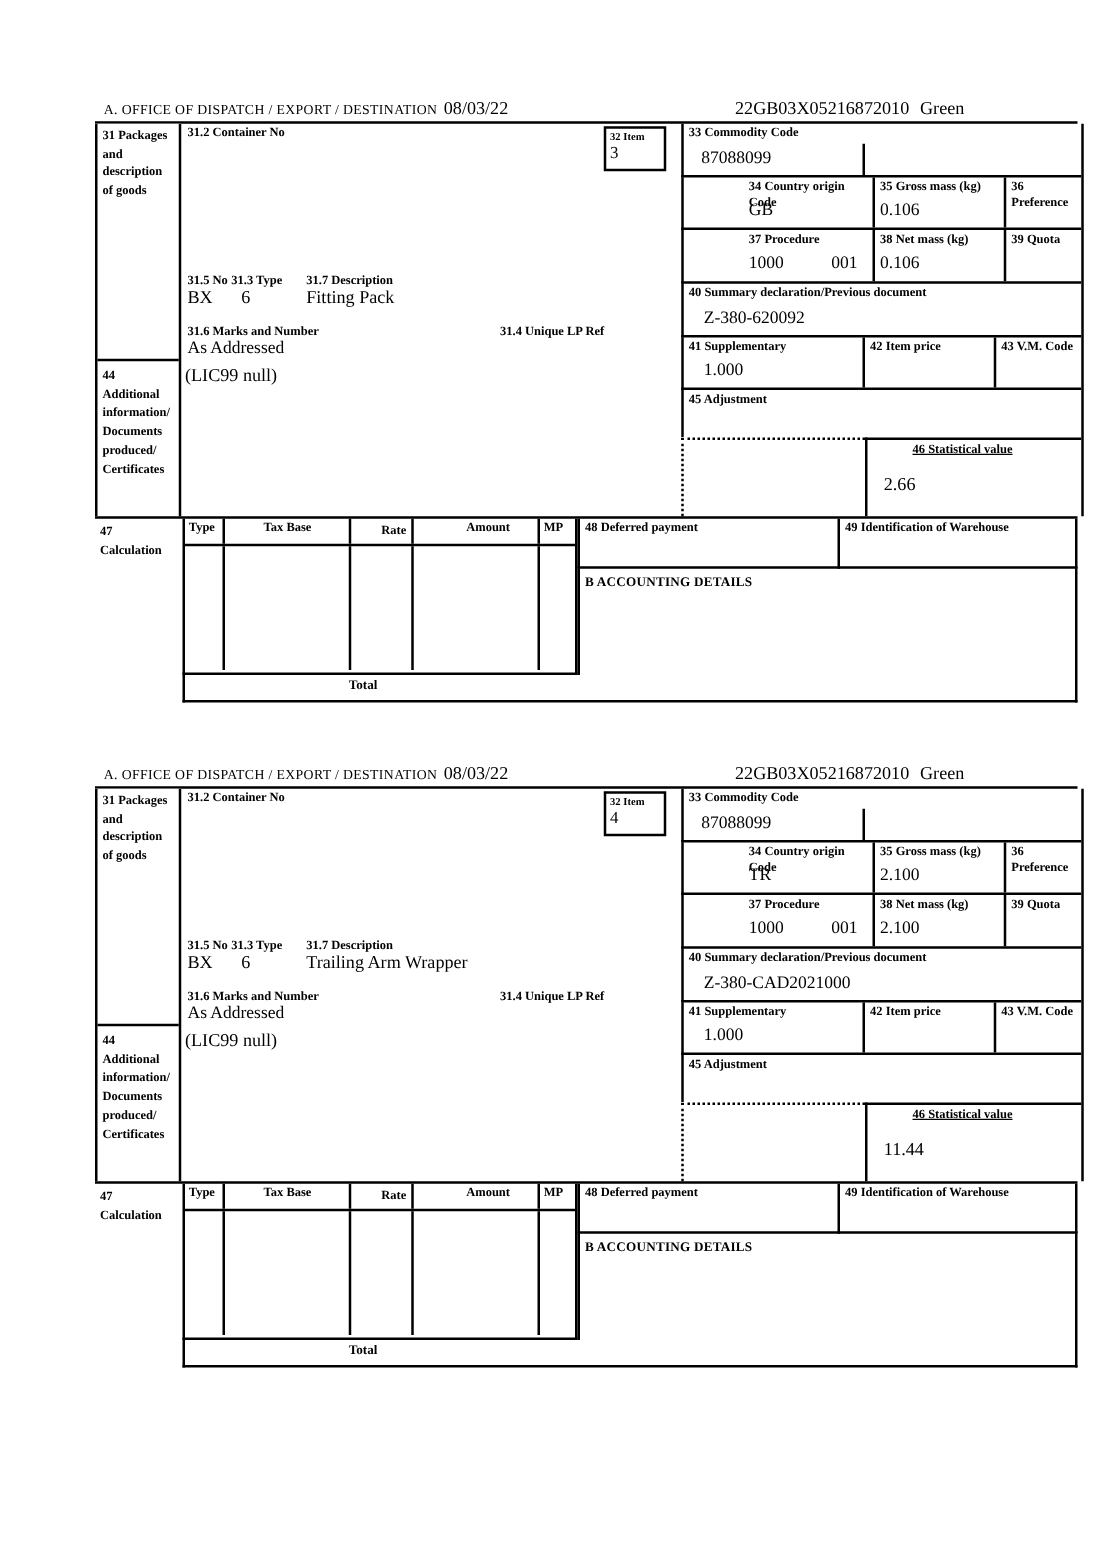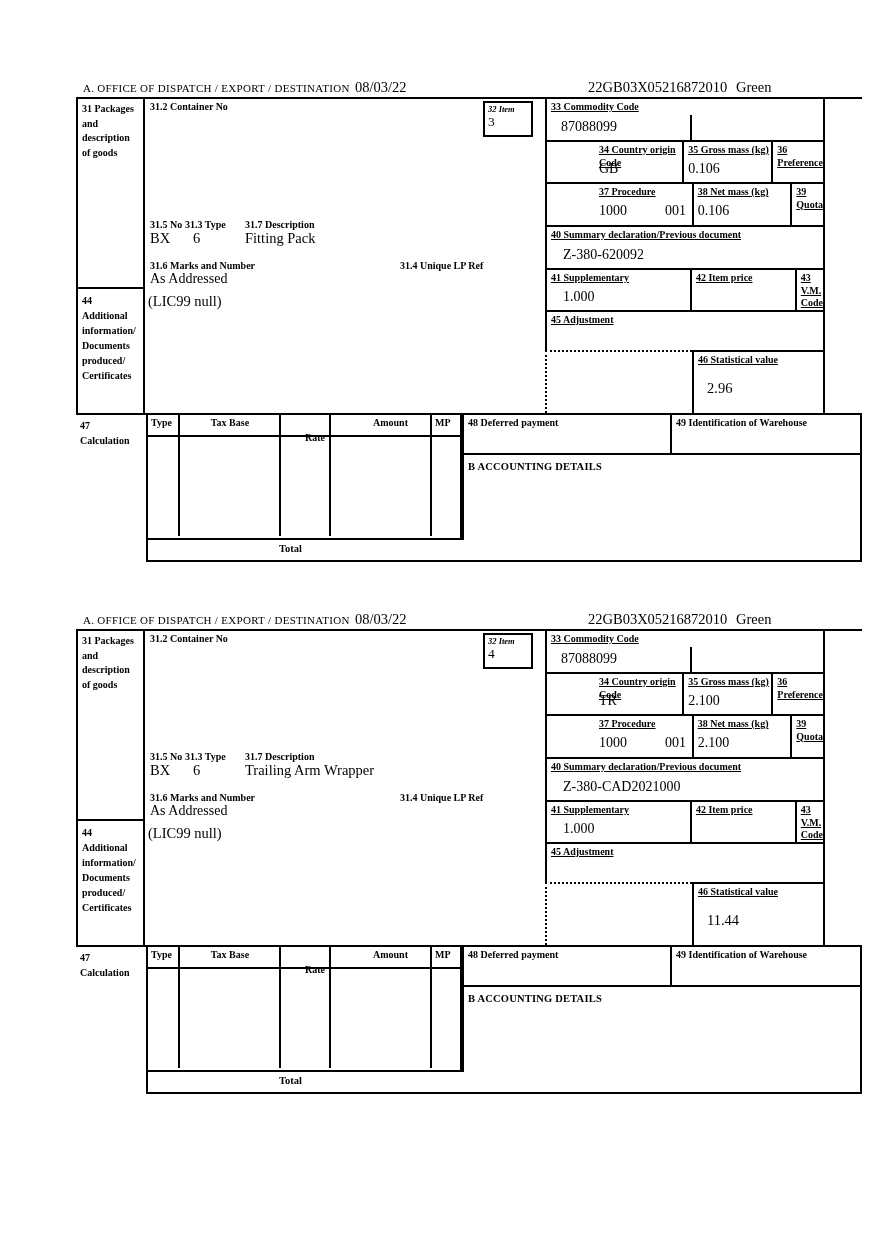--- a/index.html
+++ b/index.html
@@ -24,36 +24,36 @@
   
   .left-col { position:absolute; left:0; top:0; width:69px; height:314px;
               border-left:2px solid #000; border-right:2px solid #000; background:#fff; }
   .l31 { height:190px; border-bottom:2px solid #000; padding:3px 2px 0 4px; white-space:pre-line; line-height:1.45; }
   .l44 { padding:4px 2px 0 4px; white-space:pre-line; line-height:1.5; }
 
   
   .mid-col { position:absolute; left:69px; top:0; width:400px; height:352px; }
   .l312 { position:absolute; left:5px; top:2px; }
   .item-box { position:absolute; left:338px; top:2px; width:50px; height:36px; border:2px solid #000; padding:1px 0 0 3px; }
-  .item-box .lbl { font-size:8.5px;font-style:italic; }
+  .item-box .lbl { font-size:8.5px; }
   .item-val { font-size:13.5px; line-height:1; margin-top:0px; }
   .l315 { position:absolute; left:5px;   top:120px; }
   .l313 { position:absolute; left:40px;  top:120px; }
   .l317 { position:absolute; left:100px; top:120px; }
   .v315 { position:absolute; left:5px;   top:131px; font-size:14.5px; }
   .v313 { position:absolute; left:48px;  top:131px; font-size:14.5px; }
   .v317 { position:absolute; left:100px; top:131px; font-size:14.5px; }
   .l316 { position:absolute; left:5px;   top:161px; }
   .l314 { position:absolute; left:255px; top:161px; }
   .v316 { position:absolute; left:5px;   top:172px; font-size:14px; }
   .v44  { position:absolute; left:3px;   top:194px; font-size:14.5px; }
 
   
-  .right-col { position:absolute; left:469px; top:0; width:280px; height:314px;
-               border-right:2px solid #000; display:flex; flex-direction:column;text-decoration:underline; }
+  .right-col { position:absolute; left:469px; top:0; width:322px; height:314px;
+               border-right:2px solid #000; display:flex; flex-direction:column; }
   .right-col > .rc { border-left:2px solid #000; }
   .b33 { height:43px; border-bottom:2px solid #000; position:relative; padding:2px 0 0 4px; }
   .b33 .bval { position:absolute; left:14px; top:20px; }
   .b33-div { position:absolute; left:143px; bottom:0; width:2px; height:25px; background:#000; }
   .r-row { display:flex; border-bottom:2px solid #000; }
   .r-row .cell { position:relative; padding:2px 0 0 4px; }
   .row1 { height:42px; }
   .row2 { height:43px; }
   .row41 { height:42px; }
   .cw1 { width:105px; border-right:2px solid #000;margin-left:48px; }
@@ -64,33 +64,33 @@
   .cw43 { flex:1; }
   .cell .bval { position:absolute; left:4px; top:19px; }
   .proc2 { margin-left:38px; }
   .b40 { height:43px; border-bottom:2px solid #000; position:relative; padding:2px 0 0 4px; }
   .b40 .bval { position:absolute; left:16px; top:20px; }
   .ind { left:16px !important; }
   .b45 { height:38px; padding:2px 0 0 4px; }
   .r46 { flex:1; display:flex; }
   .spacer46 { width:147px; border-left:2px dotted #000; border-top:2px dotted #000; background:#fff; }
   .b46 { flex:1; border-left:2px solid #000; border-top:2px solid #000; position:relative; padding:2px 0 0 4px; }
-  .b46 .lbl { text-decoration:underline; }
+  .b46 .lbl { text-decoration:underline;margin-left:32px; }
   .b46 .bval { position:absolute; left:13px; top:28px; font-size:14.5px; }
 
   
   .rule { position:absolute; left:0; top:314px; width:786px; height:2px; background:#000; }
   .l47 { position:absolute; left:4px; top:319px; white-space:pre-line; line-height:1.5; }
   .calc-table { position:absolute; left:70px; top:316px; width:316px; height:125px;
                 border-left:2px solid #000; border-right:2px solid #000; border-bottom:2px solid #000; }
   .thead { display:flex; height:22px; border-bottom:2px solid #000; }
   .trow  { display:flex; height:99px; }
   .col-type   { width:32px;  border-right:2px solid #000; padding:2px 2px 0 3px; }
   .col-tax    { width:101px; border-right:2px solid #000; padding:2px 2px 0 3px; text-align:center; }
-  .col-rate   { width:50px;  border-right:2px solid #000; padding:17px 4px 0 2px; text-align:right; }
+  .col-rate   { width:50px;  border-right:2px solid #000; padding:4px 4px 0 2px; text-align:right; }
   .col-amount { width:101px; border-right:2px solid #000; padding:2px 22px 0 2px; text-align:right; }
   .col-mp     { flex:1; padding:2px 1px 0 3px; }
   .b48 { position:absolute; left:386px; top:316px; width:210px; height:40px;
          border-left:2px solid #000; border-right:2px solid #000; border-bottom:2px solid #000; padding:2px 0 4px 4px; }
   .b49 { position:absolute; left:596px; top:316px; width:190px; height:40px;
          border-right:2px solid #000; border-bottom:2px solid #000; padding:2px 0 0 4px; }
   .bacc { position:absolute; left:386px; top:356px; width:400px; height:85px;
           border-left:2px solid #000; border-right:2px solid #000; padding:6px 0 0 4px; }
   .bacc .acc-lbl { font-size:10.5px; font-weight:bold; letter-spacing:.2px; }
   .total-row { position:absolute; left:70px; top:441px; width:716px; height:22px;
@@ -192,21 +192,21 @@
               <div class="lbl">43 V.M. Code</div>
             </div>
           </div>
           <div class="b45 rc">
             <div class="lbl">45 Adjustment</div>
           </div>
           <div class="r46">
             <div class="spacer46"></div>
             <div class="b46">
               <div class="lbl">46 Statistical value</div>
-              <div class="bval">2.96</div>
+              <div class="bval">2.66</div>
             </div>
           </div>
         </div>
 
         <div class="rule"></div>
         <div class="l47 lbl">47
 Calculation</div>
 
         <div class="calc-table">
           <div class="thead">

